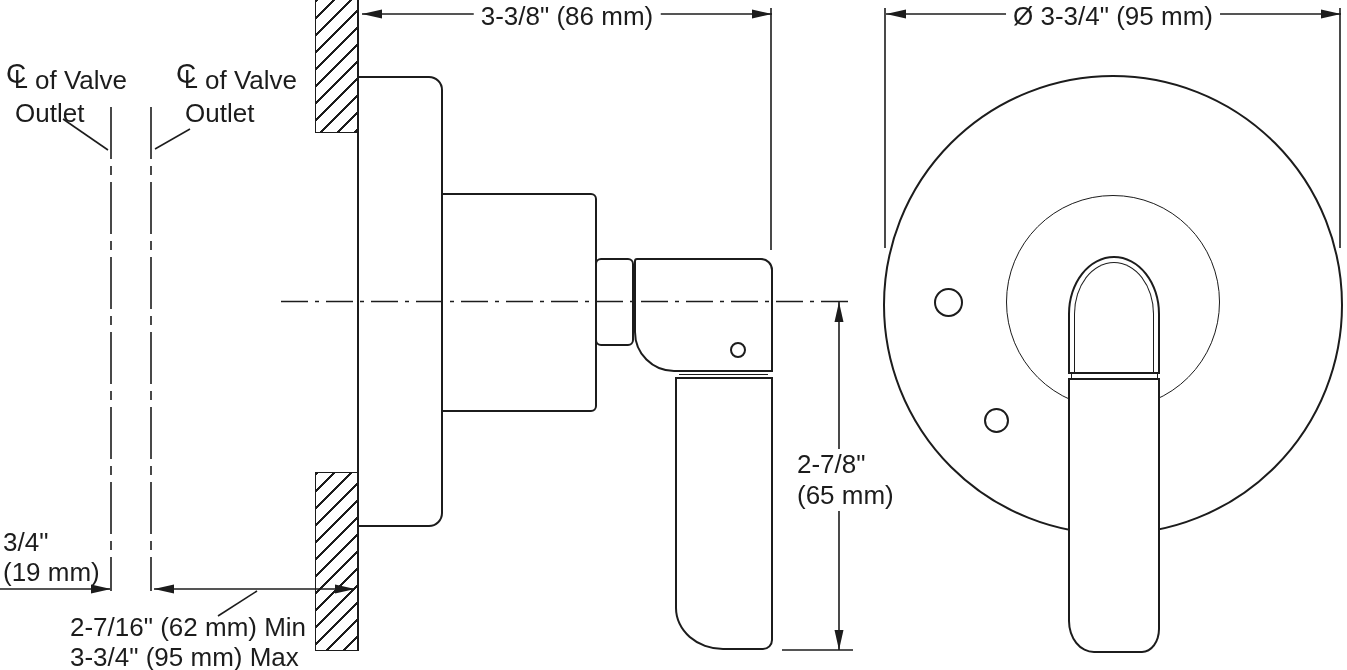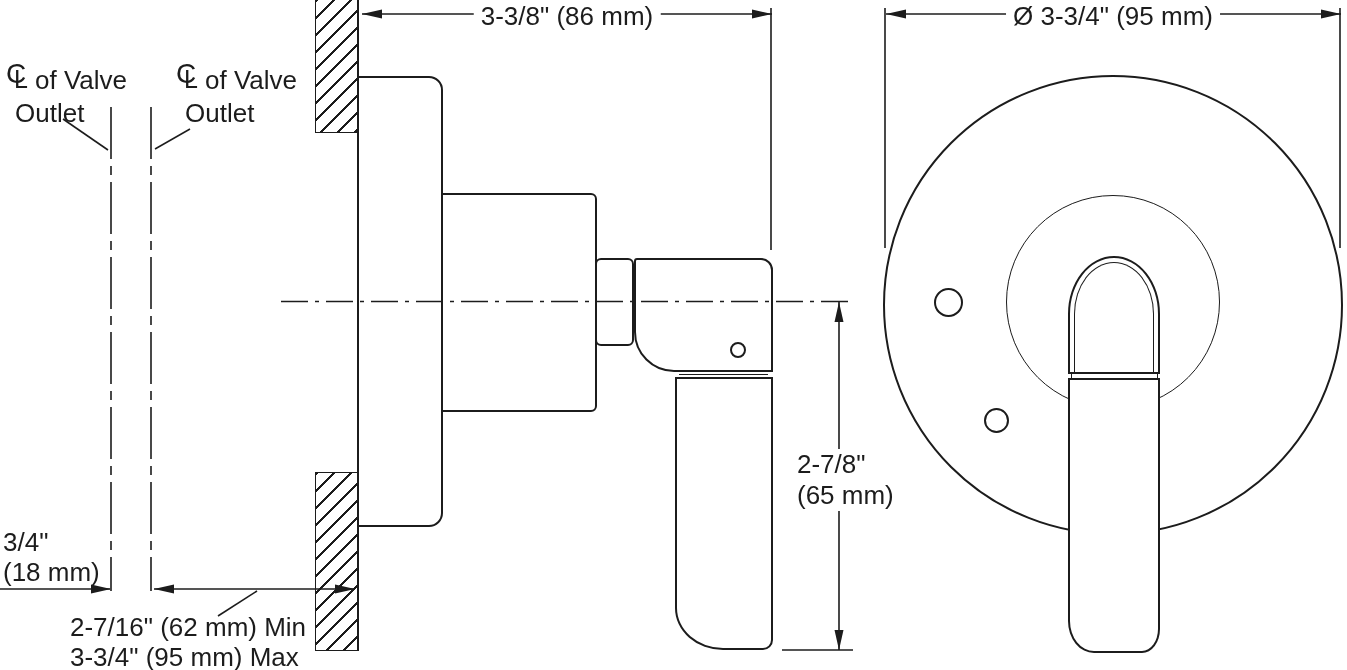--- a/index.html
+++ b/index.html
@@ -125,21 +125,21 @@
   <div class="txt dim-top dim-top-left">3-3/8" (86 mm)</div>
   <div class="txt dim-top dim-top-right">Ø 3-3/4" (95 mm)</div>
 
   <div class="txt dim-right">
     <div>2-7/8"</div>
     <div>(65 mm)</div>
   </div>
 
   <div class="txt dim-bottom-left">
     <div>3/4"</div>
-    <div>(18 mm)</div>
+    <div>(19 mm)</div>
   </div>
 
   <div class="txt dim-range">
     <div>2-7/16" (62 mm) Min</div>
     <div>3-3/4" (95 mm) Max</div>
   </div>
 
 </div>
 
 </body></html>

